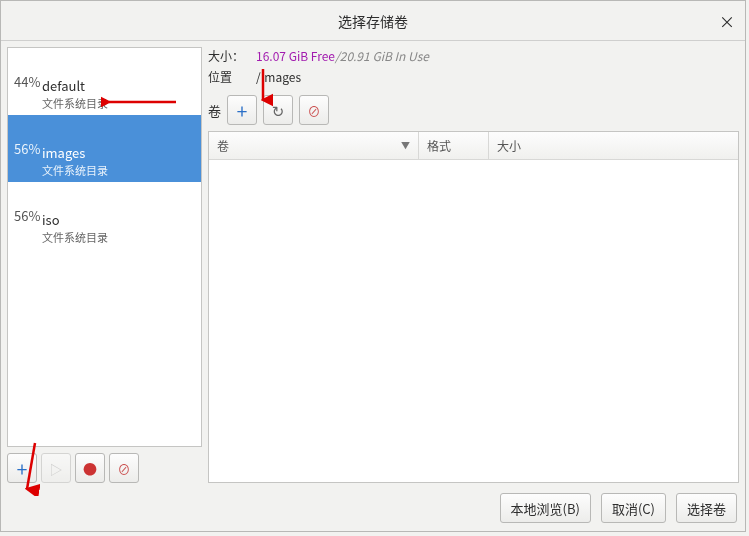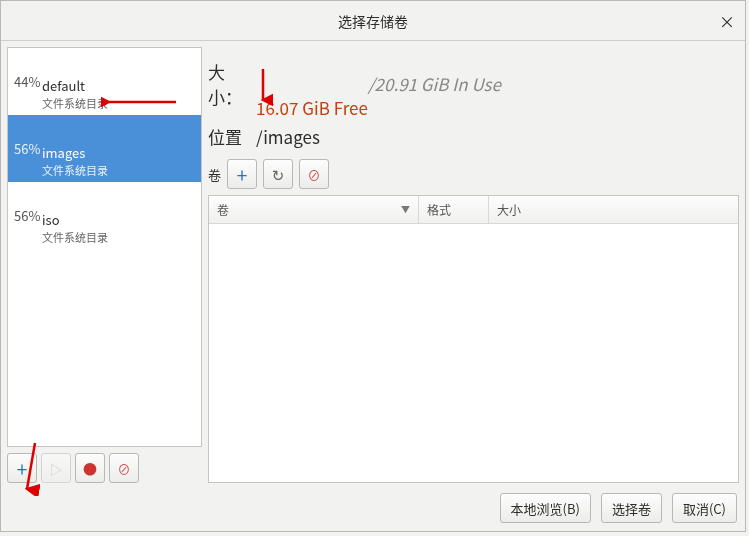--- a/index.html
+++ b/index.html
@@ -90,24 +90,24 @@
   .icon-btn.disabled { opacity: 0.5; cursor: default; }
   .main {
     flex: 1;
     display: flex;
     flex-direction: column;
   }
   .info-row {
     display: flex;
     align-items: center;
     margin-bottom: 4px;
-    font-size: 17px;
+    font-size: 12px;
   }
   .info-row .lbl { width: 48px; }
-  .info-row .free-part { color: #c2410c; margin-top: 48px; }
+  .info-row .free-part { color: #a21caf; }
   .info-row .inuse-part { color: #888; font-style: italic; }
   .vol-row {
     display: flex;
     align-items: center;
     gap: 6px;
     margin: 6px 0;
   }
   .vol-table {
     flex: 1;
     border: 1px solid #c5c5c3;
@@ -260,22 +260,22 @@
         </div>
         <div class="vol-body"></div>
       </div>
 
     </div>
   </div>
 
   <div class="footer">
     <div class="footer-spacer"></div>
     <div class="btn">本地浏览(B)</div>
+    <div class="btn">取消(C)</div>
     <div class="btn">选择卷</div>
-    <div class="btn">取消(C)</div>
   </div>
 
   <svg class="arrow" style="left:100px;top:86px" width="80" height="30">
     <defs>
         <marker id="ah1" markerWidth="6" markerHeight="6" refX="1" refY="3" orient="auto">
           <path d="M6,0 L0,3 L6,6 Z" fill="#d00"></path>
         </marker>
       </defs>
     <line x1="75" y1="15" x2="8" y2="15" stroke="#d00" stroke-width="2.5" marker-end="url(#ah1)"></line>
   </svg>

